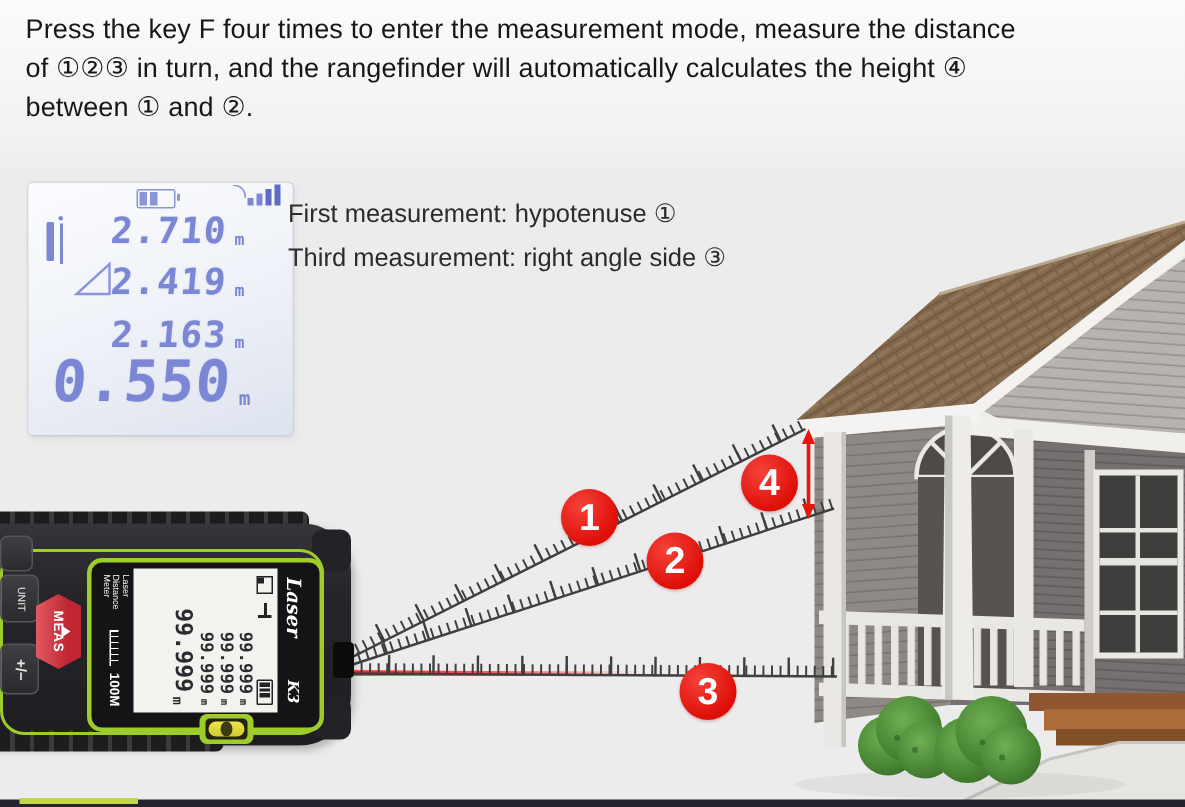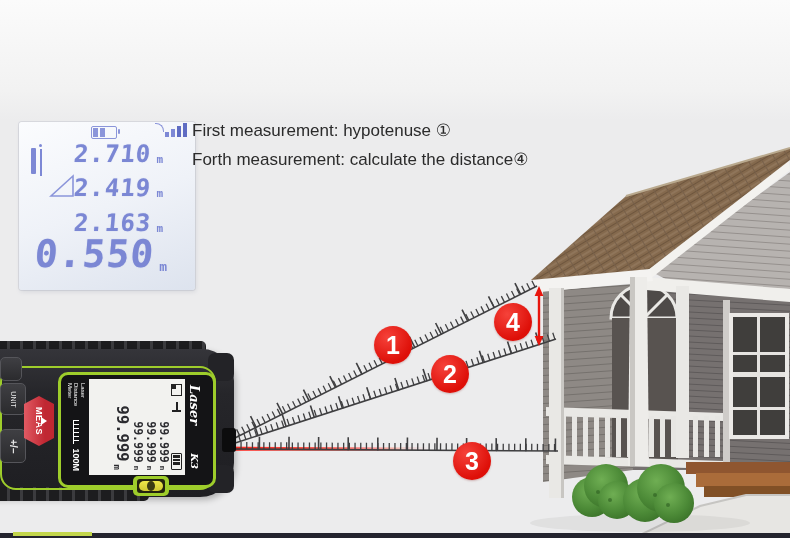--- a/index.html
+++ b/index.html
@@ -200,20 +200,25 @@
       <path d="M229,443 L558,445" stroke-width="13" stroke-dasharray="1.6 28" fill="none"></path>
     </g>
 
     <g fill="#e8150d" stroke="none">
       <line x1="539" y1="294" x2="539" y2="338" stroke="#e8150d" stroke-width="2.4"></line>
       <polygon points="539,286 534.6,296 543.4,296"></polygon>
       <polygon points="539,346 534.6,336 543.4,336"></polygon>
     </g>
   </svg>
 
+  <div class="abs" style="left:17px;top:6px;z-index:4">
+    <div class="title-line">Press the key F four times to enter the measurement mode, measure the distance</div>
+    <div class="title-line">of ①②③ in turn, and the rangefinder will automatically calculates the height ④</div>
+    <div class="title-line">between ① and ②.</div>
+  </div>
 
   <div class="abs lcd-panel" style="z-index:4">
     <div class="bat">
         <i></i>
         <i></i>
       </div>
     <div class="sig">
       <em></em>
       <i style="left:10px;height:5px"></i>
         <i style="left:16px;height:8px"></i>
@@ -239,23 +244,23 @@
     <div class="lcd-row" style="right:32px;top:87px">
       <span class="seg" style="font-size:24px">2.163</span>
       <span class="lcd-unit">m</span>
     </div>
     <div class="lcd-row" style="right:28px;top:110px">
       <span class="seg" style="font-size:38px">0.550</span>
       <span class="lcd-unit" style="font-size:13px">m</span>
     </div>
   </div>
 
-  <div class="abs" style="left:192px;top:116px;z-index:4">
+  <div class="abs" style="left:192px;top:128px;z-index:4">
     <div class="step-line">First measurement: hypotenuse ①</div>
-    <div class="step-line">Forth measurement: calculate the distance④</div>
+    <div class="step-line">Third measurement: right angle side ③</div>
   </div>
 
   <div>
     <div class="abs dev ridges" style="left:-16px;top:341px;width:222px;height:14px"></div>
     <div class="abs dev dev-body"></div>
     <div class="abs dev ridges" style="left:-16px;top:487px;width:165px;height:14px"></div>
     <div class="abs dev" style="left:208px;top:353px;width:26px;height:28px;background:#232327;border-radius:7px"></div>
     <div class="abs dev" style="left:208px;top:465px;width:26px;height:28px;background:#232327;border-radius:7px"></div>
     <div class="abs dev dev-outline"></div>
     <div class="abs dev dev-bezel"></div>

